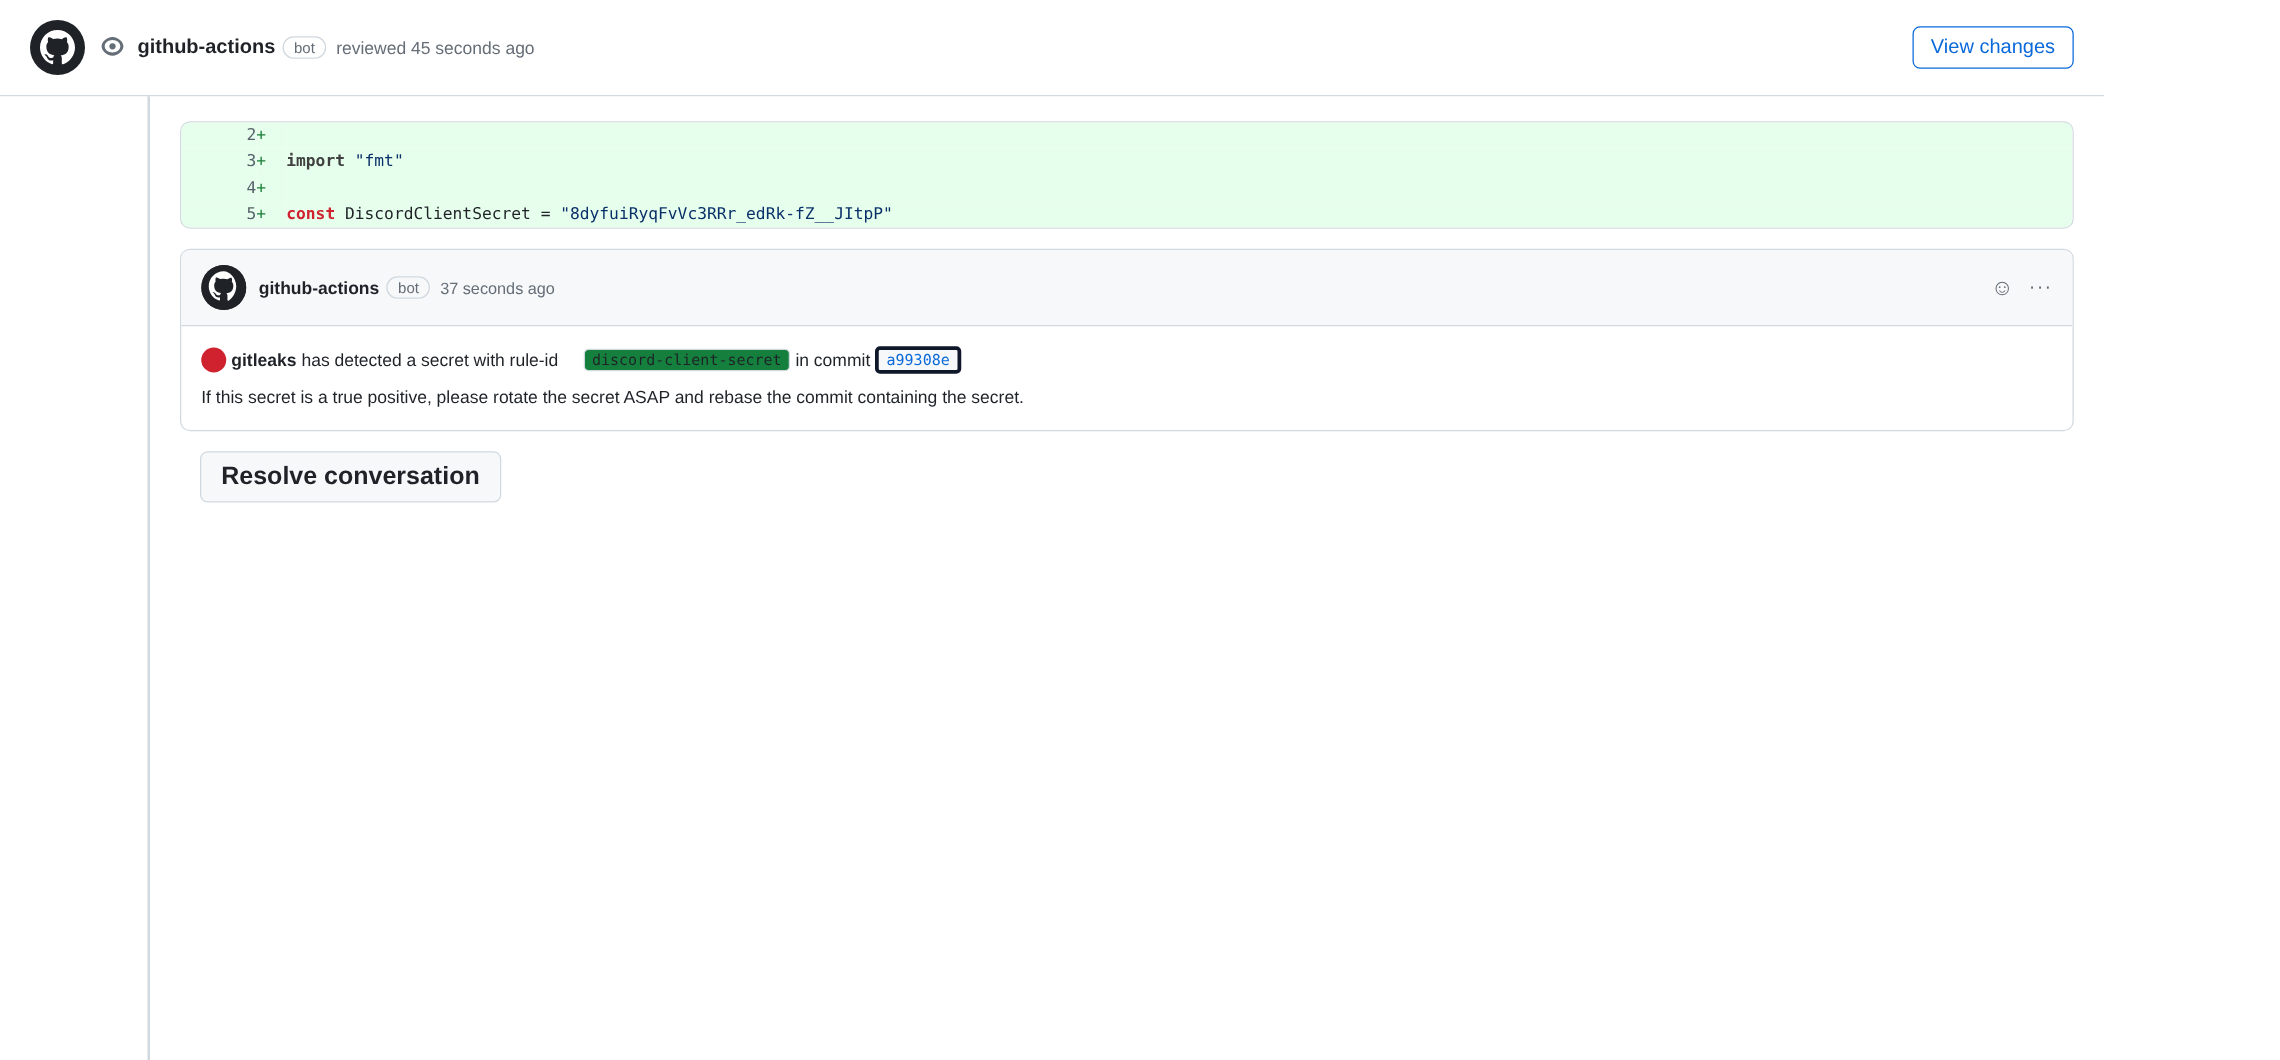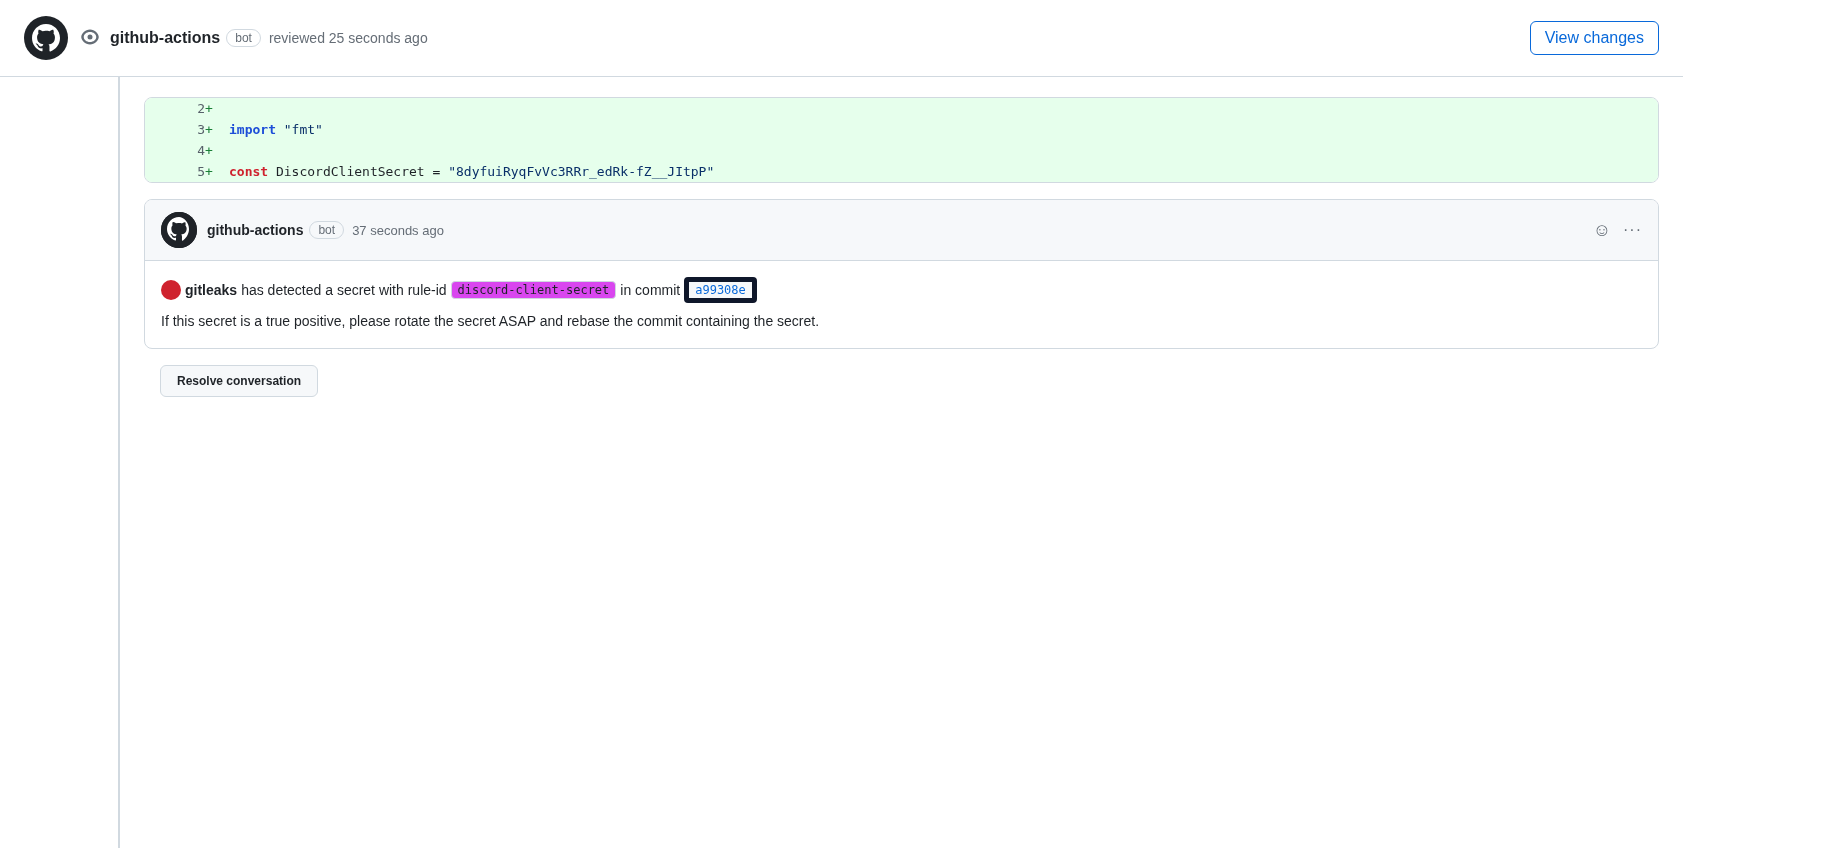--- a/index.html
+++ b/index.html
@@ -125,21 +125,21 @@
     .line-sign {
       padding: 3px 8px 3px 4px;
       color: #1a7f37;
       width: 24px;
     }
     .line-code {
       padding: 3px 16px 3px 4px;
       color: #1f2328;
       white-space: pre;
     }
-    .kw-import { color: #1d4ed8; font-weight: 600; }
+    .kw-import { color: #404040; font-weight: 600; }
     .kw-string { color: #0a3069; }
     .kw-const { color: #cf222e; font-weight: 600; }
     .kw-secret { color: #0a3069; }
 
     
     .comment-card {
       border: 1px solid #d1d9e0;
       border-radius: 8px;
       overflow: hidden;
       margin-bottom: 16px;
@@ -193,31 +193,32 @@
     }
     .red-circle {
       width: 20px;
       height: 20px;
       border-radius: 50%;
       background: #cf222e;
       display: inline-block;
       flex-shrink: 0;
     }
     .inline-code {
-      background: #d946ef;
+      background: #15803d;
       border: 1px solid #d1d9e0;
       border-radius: 4px;
       padding: 1px 6px;
       font-family: ui-monospace, SFMono-Regular, "SF Mono", Menlo, Consolas, monospace;
       font-size: 12px;
       color: #1f2328;
+      margin-left: 16px;
     }
     .commit-link {
       background: #f6f8fa;
-      border: 5px solid #0f172a;
+      border: 3px solid #0f172a;
       border-radius: 4px;
       padding: 1px 6px;
       font-family: ui-monospace, SFMono-Regular, "SF Mono", Menlo, Consolas, monospace;
       font-size: 12px;
       color: #0969da;
       text-decoration: none;
     }
     .comment-warning {
       font-size: 14px;
       color: #1f2328;
@@ -263,21 +264,21 @@
       outline: none;
       cursor: text;
     }
 
     
     .resolve-btn {
       border: 1px solid #d1d9e0;
       border-radius: 6px;
       background: #f6f8fa;
       color: #1f2328;
-      font-size: 12px;
+      font-size: 20px;
       font-weight: 600;
       padding: 8px 16px;
       cursor: pointer;
       margin: 0 16px 16px 16px;
     }
 
     
     .dots-icon {
       font-size: 16px;
       letter-spacing: 1px;
@@ -304,21 +305,21 @@
 
     <div class="eye-icon-wrap">
       <svg width="20" height="20" viewBox="0 0 16 16" fill="currentColor">
         <path d="M8 2C4.134 2 1 5.4 1 8s3.134 6 7 6 7-3.4 7-6-3.134-6-7-6zm0 10c-2.76 0-5-1.79-5-4s2.24-4 5-4 5 1.79 5 4-2.24 4-5 4z"></path>
         <circle cx="8" cy="8" r="2"></circle>
       </svg>
     </div>
 
     <span class="header-reviewer">github-actions</span>
     <span class="bot-badge">bot</span>
-    <span class="header-time">reviewed 25 seconds ago</span>
+    <span class="header-time">reviewed 45 seconds ago</span>
 
     <button class="view-changes-btn">View changes</button>
   </div>
 
   <div class="content-area">
 
     <div class="left-sidebar"></div>
 
     <div class="main-content">
 

